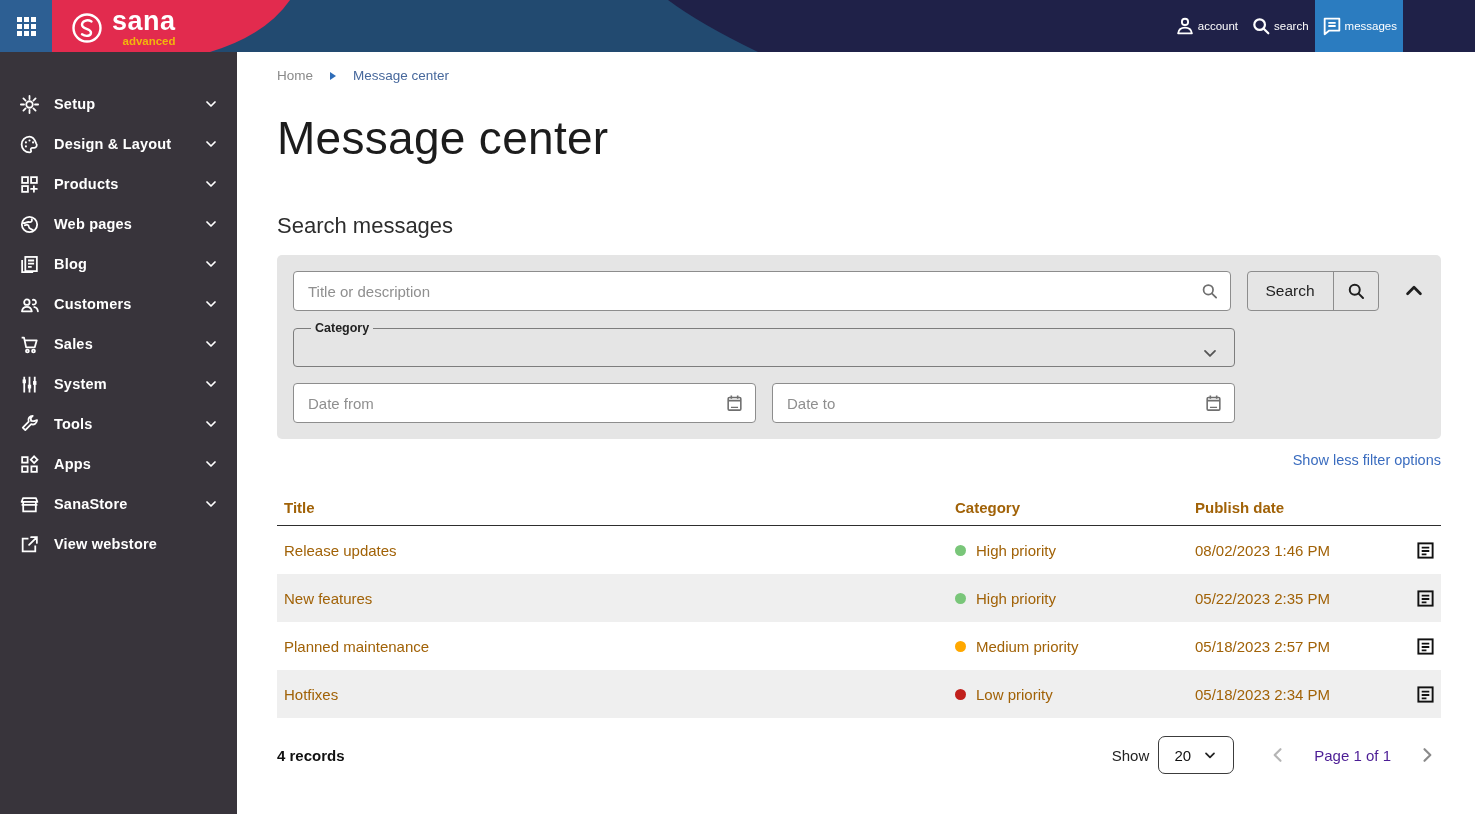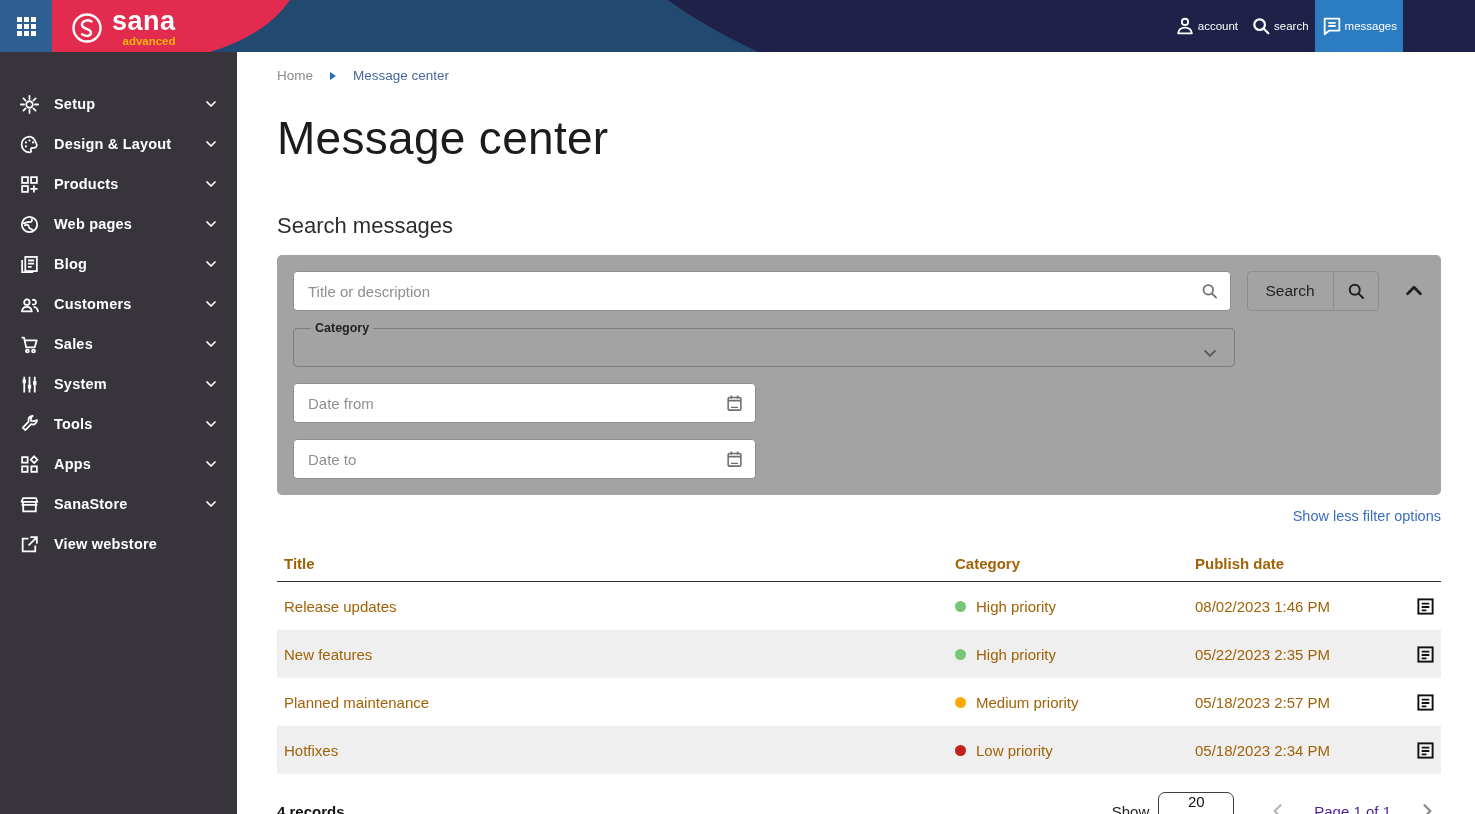--- a/index.html
+++ b/index.html
@@ -54,21 +54,21 @@
   .crumb-home { color:#8a8a8a; cursor:pointer; }
   .crumb-sep {
     width:0; height:0; margin:0 17px;
     border-left:6px solid #2e6cb8; border-top:4.5px solid transparent; border-bottom:4.5px solid transparent;
   }
   .crumb-current { color:#47689c; cursor:pointer; }
   .page-title { margin:28px 0 0; font-size:46px; font-weight:400; color:#1c1c1c; letter-spacing:.3px; }
   .section-heading { margin:48px 0 0; font-size:22px; font-weight:400; color:#2d2d2d; }
 
   
-  .panel { margin-top:16px; background:#a3a3a3; border-radius:5px; padding:16px; width:1164px; }
+  .panel { margin-top:16px; background:#e5e5e5; border-radius:5px; padding:16px; width:1164px; }
   .panel-row1 { display:flex; align-items:center; }
   .text-input { position:relative; width:942px; height:40px; }
   .text-input input, .date-field input {
     width:100%; height:100%; border:1px solid #8d8d8d; border-radius:4px;
     padding:0 44px 0 14px; font-size:15px; color:#333; background:#fff;
     font-family:"Liberation Sans", sans-serif; outline:none;
   }
   .text-input input::placeholder, .date-field input::placeholder { color:#8f8f8f; }
   .in-icon { position:absolute; right:12px; top:50%; transform:translateY(-50%); display:flex; }
   .search-btn {
@@ -77,21 +77,21 @@
   }
   .search-btn .sb-txt { padding:0 18px; display:flex; align-items:center; font-size:15.5px; color:#1f1f1f; }
   .search-btn .sb-ico { width:46px; border-left:1px solid #8d8d8d; display:flex; align-items:center; justify-content:center; }
   .collapse-btn { margin-left:24px; cursor:pointer; display:flex; align-items:center; }
   fieldset.category {
     width:942px; margin:10px 0 0; border:1px solid #7d7d7d; border-radius:4px;
     height:46px; position:relative; padding:0 14px;
   }
   fieldset.category legend { font-size:12.5px; font-weight:bold; color:#222; padding:0 4px; margin-left:3px; }
   .cat-chev { position:absolute; right:14px; top:8px; cursor:pointer; }
-  .dates { display:flex; gap:16px; margin-top:16px;flex-direction:column; }
+  .dates { display:flex; gap:16px; margin-top:16px; }
   .date-field { position:relative; width:463px; height:40px; }
   .toggle-link { display:block; text-align:right; margin-top:13px; color:#3a6cbf; font-size:14.5px; cursor:pointer; text-decoration:none; }
 
   
   .msg-table { margin-top:22px; width:1164px; }
   .trow { display:flex; align-items:center; height:48px; font-size:15px; color:#a16207; }
   .thead { height:36px; font-weight:bold; border-bottom:1px solid #2e2e2e; }
   .trow.alt { background:#efefef; }
   .col-title { flex:1; padding-left:7px; }
   .col-cat { width:240px; display:flex; align-items:center; gap:10px; }
@@ -101,21 +101,21 @@
   .row-icon { cursor:pointer; display:flex; }
 
   
   .list-footer { display:flex; align-items:center; margin-top:18px; width:1164px; }
   .records { font-weight:bold; font-size:15px; color:#111; }
   .flex-sp { flex:1; }
   .show-label { font-size:15px; color:#222; margin-right:9px; }
   .page-size {
     width:76px; height:38px; border:1.5px solid #3c3c3c; border-radius:7px;
     display:flex; align-items:center; justify-content:center; gap:11px;
-    font-size:15px; color:#111; cursor:pointer; background:#fff;flex-direction:column;
+    font-size:15px; color:#111; cursor:pointer; background:#fff;
   }
   .pager { display:flex; align-items:center; margin-left:30px; }
   .pg-btn { display:flex; align-items:center; cursor:pointer; padding:4px; }
   .page-info { font-size:15px; color:#4c1d95; margin:0 22px; }
 </style>
 </head>
 <body>
 
 <div class="topbar">
   <svg class="topbar-deco" width="1475" height="52" viewBox="0 0 1475 52">

